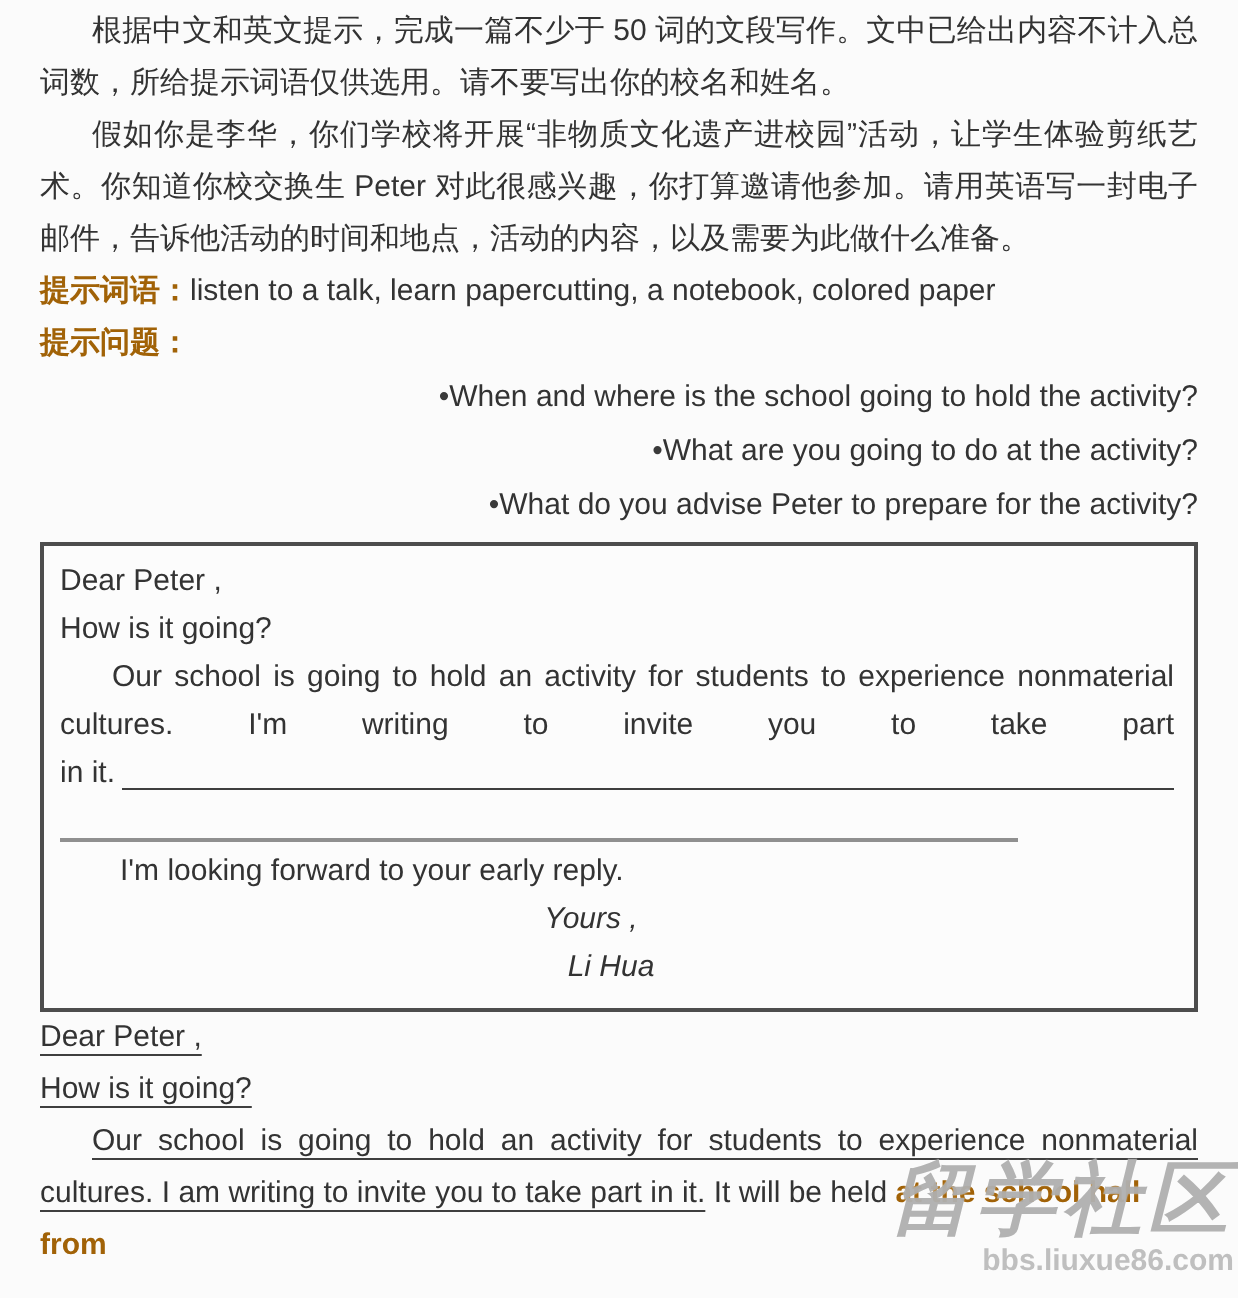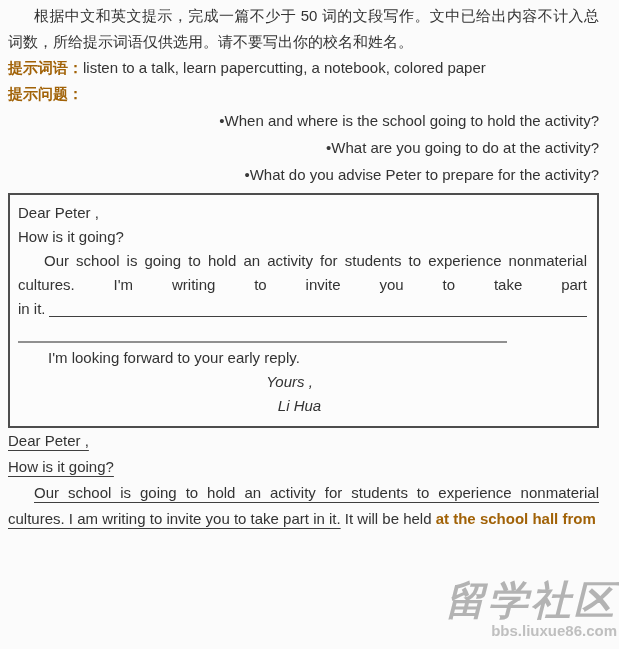--- a/index.html
+++ b/index.html
@@ -7,21 +7,21 @@
     font-family:"Liberation Sans","DejaVu Sans",sans-serif;
     background:#ffffff;
   }
   .page{
     position:relative;
     width:619px;height:649px;
     background:#fbfbfb;
     color:#333333;
     overflow:hidden;
     box-sizing:border-box;
-    padding:3px 20px 0 8px;
+    padding:3px 20px 0 20px;
     font-size:15px;
     line-height:26px;
   }
   .para{margin:0;text-align:justify;}
   .indent{text-indent:26px;}
   .bold{font-weight:bold;color:#a16207;}
   .hint-line{margin:0;}
   .q-list{list-style:none;margin:0;padding:0;}
   .q-item{line-height:27px;text-align:right;}
   .bullet{display:inline-block;width:14px;color:#3a3a3a;}
@@ -69,20 +69,21 @@
     line-height:24px;
     color:rgba(188,188,188,0.95);
   }
 </style>
 </head>
 <body>
 
 <div class="page">
 
   <p class="para indent">根据中文和英文提示，完成一篇不少于 50 词的文段写作。文中已给出内容不计入总词数，所给提示词语仅供选用。请不要写出你的校名和姓名。</p>
+  <p class="para indent">假如你是李华，你们学校将开展“非物质文化遗产进校园”活动，让学生体验剪纸艺术。你知道你校交换生 Peter 对此很感兴趣，你打算邀请他参加。请用英语写一封电子邮件，告诉他活动的时间和地点，活动的内容，以及需要为此做什么准备。</p>
 
   <p class="para hint-line"><span class="bold">提示词语：</span><span>listen to a talk, learn papercutting, a notebook, colored paper</span></p>
 
   <p class="para bold hint-line">提示问题：</p>
 
   <ul class="q-list">
     <li class="q-item"><span class="bullet">•</span><span>When and where is the school going to hold the activity?</span></li>
     <li class="q-item"><span class="bullet">•</span><span>What are you going to do at the activity?</span></li>
     <li class="q-item"><span class="bullet">•</span><span>What do you advise Peter to prepare for the activity?</span></li>
   </ul>

